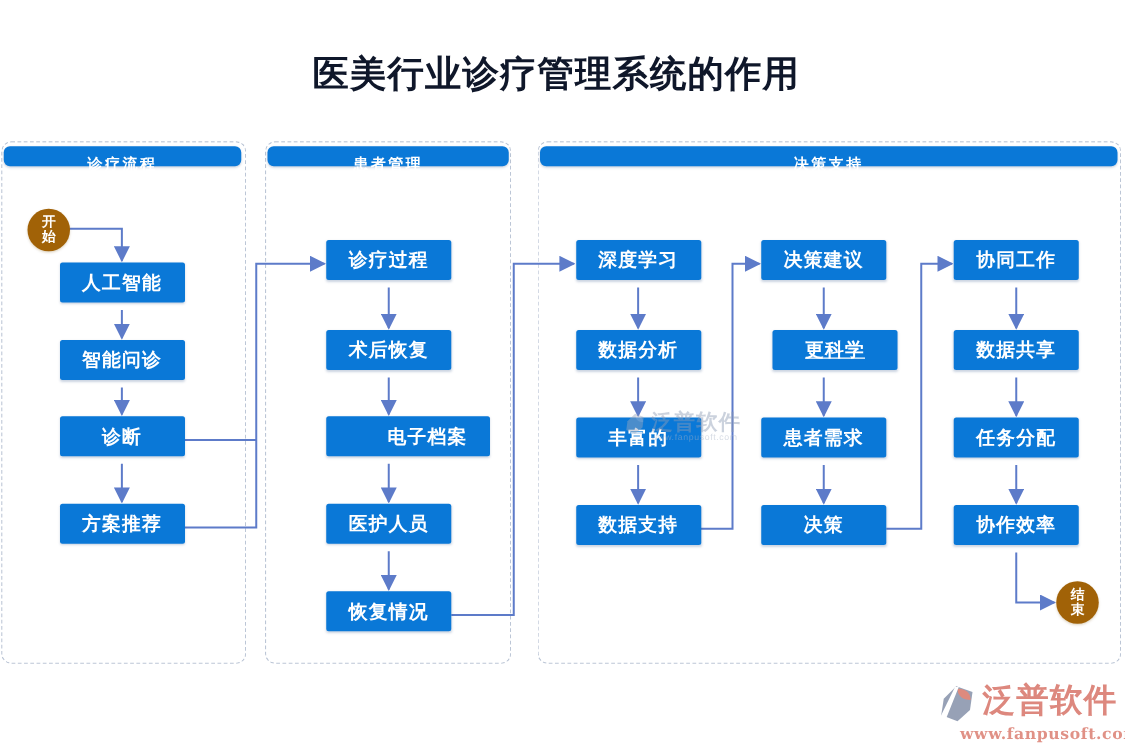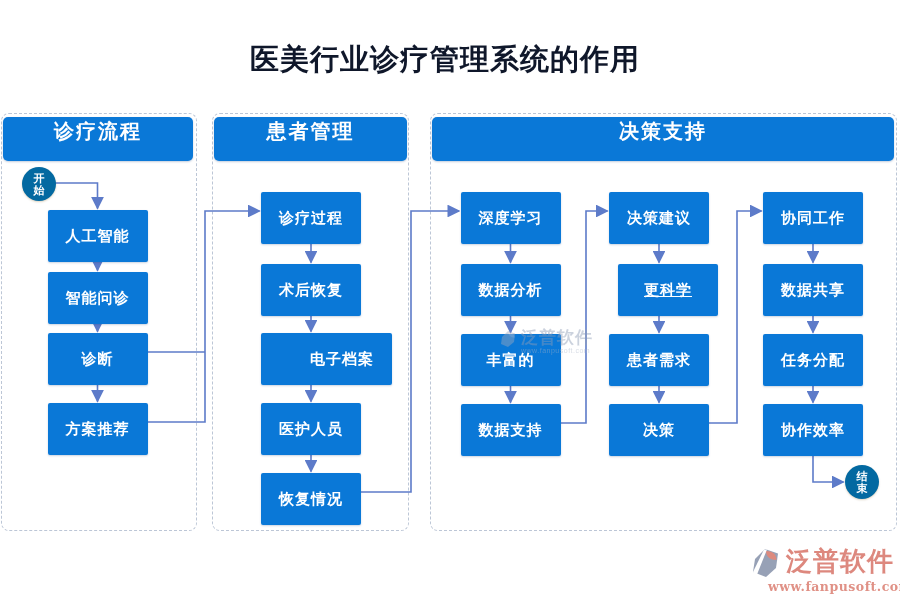--- a/index.html
+++ b/index.html
@@ -13,38 +13,38 @@
     text-align:center;
     font-family:"DejaVu Serif","Liberation Serif",serif;
     font-size:29px;font-weight:bold;color:#0f172a;letter-spacing:1px;
   }
   .panel{
     position:absolute;
     border:1.5px dashed #bcc6d6;border-radius:8px;
     background:transparent;z-index:1;box-sizing:border-box;
   }
   .sec-header{
-    position:absolute;height:44px;line-height:28px;
+    position:absolute;height:16px;line-height:28px;
     background:#0a78d7;border-radius:5px;
-    color:#ffffff;font-size:20px;font-weight:bold;text-align:center;
+    color:#ffffff;font-size:12px;font-weight:bold;text-align:center;
     letter-spacing:2px;z-index:3;
     box-shadow:0 1px 2px rgba(20,60,120,.25);
   }
   #connectors{position:absolute;left:0;top:0;z-index:2;}
   #nodes{position:absolute;left:0;top:0;width:900px;height:600px;z-index:3;pointer-events:none;}
   .flow-node{
-    position:absolute;width:100px;height:52px;
+    position:absolute;width:100px;height:32px;
     background:#0a78d7;color:#ffffff;
     font-size:15px;font-weight:bold;letter-spacing:1px;
     display:flex;align-items:center;justify-content:center;
     border-radius:2px;box-shadow:0 1px 2px rgba(20,60,120,.22);
   }
   .terminator{
     position:absolute;width:34px;height:34px;border-radius:50%;
-    background:#0369a1;color:#ffffff;
+    background:#a16207;color:#ffffff;
     display:flex;align-items:center;justify-content:center;
     box-shadow:0 1px 2px rgba(120,80,0,.25);
   }
   .terminator span{
     display:block;width:13px;font-size:11px;font-weight:bold;
     line-height:12px;word-break:break-all;text-align:center;
   }
   .center-watermark{
     position:absolute;left:498px;top:329px;z-index:4;opacity:.45;
     display:flex;align-items:flex-start;pointer-events:none;

